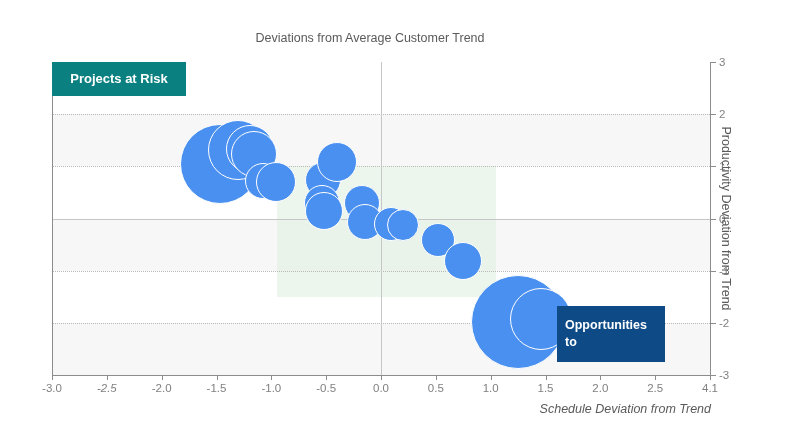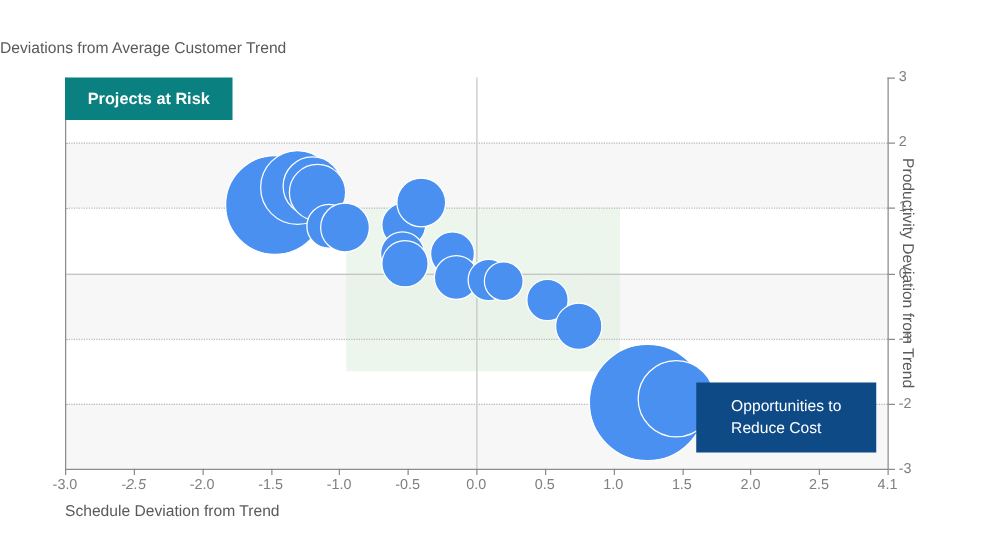--- a/index.html
+++ b/index.html
@@ -30,20 +30,21 @@
     text-align: center;
     font-size: 15.5px;
     color: #5a5a5a;
     letter-spacing: 0.1px;
     white-space: nowrap;
   }
   .title-sub {
     position: absolute;
     left: 0; top: 31px;
     width: 740px;
+    text-align: center;
     font-size: 12.5px;
     color: #5a5a5a;
     white-space: nowrap;
   }
 
   
   .plot {
     position: absolute;
     left: 52px;
     top: 62px;
@@ -146,23 +147,24 @@
     margin-top: -8px;
     line-height: 16px;
     font-size: 11.5px;
     color: #808080;
   }
   .xlabel {
     position: absolute;
     left: 52px;
     top: 402px;
     width: 659px;
-    text-align: left;
+    text-align: right;
     font-size: 12.5px;
     color: #5a5a5a;
+    font-style: italic;
   }
   .ylabel {
     position: absolute;
     left: 735px;
     top: 62px;
     width: 313px;
     height: 18px;
     line-height: 18px;
     transform: rotate(90deg);
     transform-origin: 0 0;
@@ -188,23 +190,23 @@
   }
   .callout-risk {
     left: 52px;
     top: 62px;
     width: 134px;
     height: 34px;
   }
   .callout-opportunity {
     left: 557px;
     top: 306px;
-    width: 144px;
+    width: 108px;
     height: 56px;
-    font-weight: normal;
+    font-weight: bold;
     font-size: 12.5px;
   }
 
   
   .zone-label {
     position: absolute;
     left: 424px;
     top: 168px;
     width: 64px;
     font-size: 12.5px;
@@ -303,17 +305,16 @@
 
   <div class="xlabel">Schedule Deviation from Trend</div>
   <div class="ylabel">Productivity Deviation from Trend</div>
 
 
   <div class="callout callout-risk" id="callout-risk" style="background: rgb(11, 128, 128); color: rgb(255, 255, 255);">Projects at Risk</div>
 
   <div class="callout callout-opportunity" id="callout-opp" style="background: rgb(13, 74, 134); color: rgb(255, 255, 255);">
     <div>
       <div>Opportunities to</div>
-      <div>Reduce Cost</div>
     </div>
   </div>
 
 </div>
 
 </body></html>

